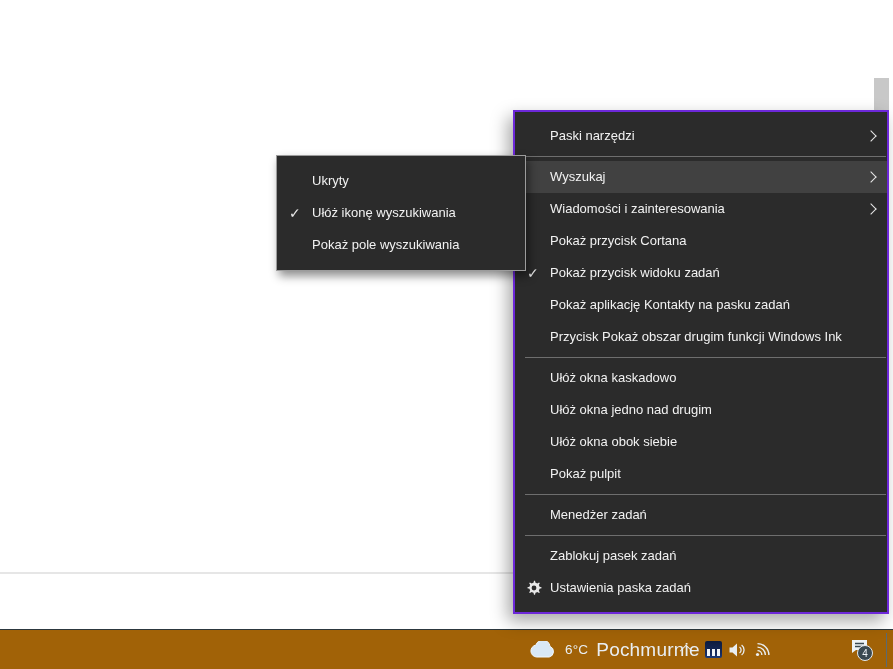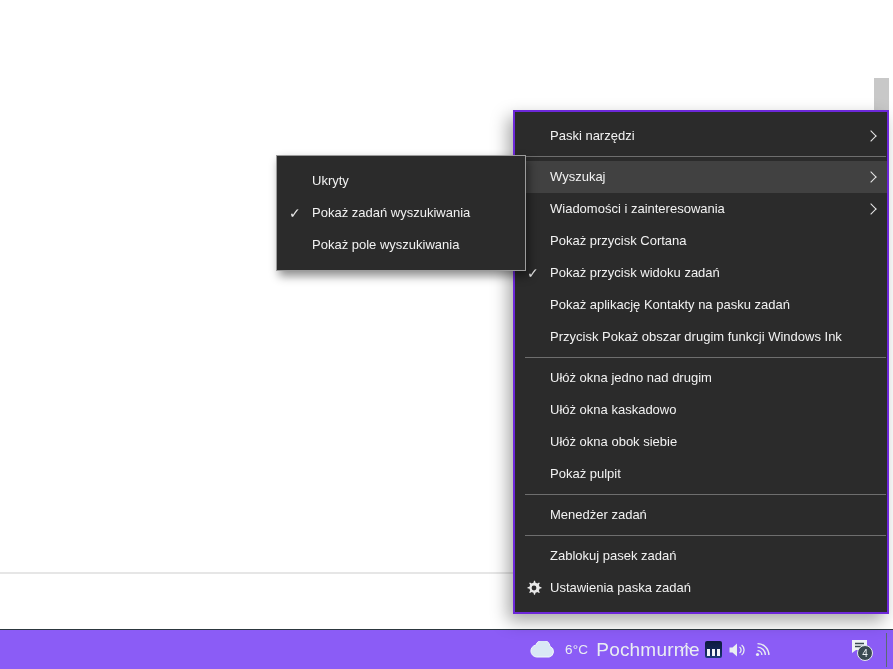--- a/index.html
+++ b/index.html
@@ -10,21 +10,21 @@
   
   .page-edge-line { position:absolute; left:0; top:572px; width:514px; height:2px;
     background:#e6e6e6; }
 
   
   .scrollbar-thumb { position:absolute; left:874px; top:78px; width:15px; height:32px;
     background:#c8c8c8; }
 
   
   .taskbar { position:absolute; left:0; top:629px; width:893px; height:40px;
-    background:#8b5cf6; border-top:1px solid #2c373e; color:#e9eef2; font-size:13px; z-index:2; }
+    background:#a16207; border-top:1px solid #2c373e; color:#e9eef2; font-size:13px; z-index:2; }
   .tb-abs { position:absolute; top:0; height:100%; display:flex; align-items:center; }
   .weather { left:529px; gap:8px; cursor:default; }
   .weather .temp { font-size:13.5px; letter-spacing:.2px; }
   .weather .cond { font-size:19px; letter-spacing:.2px; }
   .chevron-up { left:678px; width:18px; justify-content:center; }
   .chev-up-glyph { width:9px; height:9px; border-top:1.6px solid #e9eef2;
     border-left:1.6px solid #e9eef2; transform:rotate(45deg) translateY(2px); }
   .tray-app { left:705px; width:17px; height:17px; top:11px; border-radius:2px;
     background:linear-gradient(180deg,#0d1b3d 0%,#14295c 70%,#1b3a7a 100%);
     display:flex; align-items:flex-end; justify-content:center; gap:2px; padding-bottom:2px; }
@@ -139,24 +139,24 @@
     <span>Pokaż przycisk widoku zadań</span>
   </div>
   <div class="row">
     <span>Pokaż aplikację Kontakty na pasku zadań</span>
   </div>
   <div class="row">
     <span>Przycisk Pokaż obszar drugim funkcji Windows Ink</span>
   </div>
   <div class="sep"></div>
   <div class="row">
-    <span>Ułóż okna jedno nad drugim</span>
+    <span>Ułóż okna kaskadowo</span>
   </div>
   <div class="row">
-    <span>Ułóż okna kaskadowo</span>
+    <span>Ułóż okna jedno nad drugim</span>
   </div>
   <div class="row">
     <span>Ułóż okna obok siebie</span>
   </div>
   <div class="row">
     <span>Pokaż pulpit</span>
   </div>
   <div class="sep"></div>
   <div class="row">
     <span>Menedżer zadań</span>
@@ -174,18 +174,18 @@
     <span>Ustawienia paska zadań</span>
   </div>
 </div>
 
 <div class="submenu">
   <div class="row">
     <span>Ukryty</span>
   </div>
   <div class="row">
     <span class="check">✓</span>
-    <span>Pokaż zadań wyszukiwania</span>
+    <span>Ułóż ikonę wyszukiwania</span>
   </div>
   <div class="row">
     <span>Pokaż pole wyszukiwania</span>
   </div>
 </div>
 
 </body></html>

